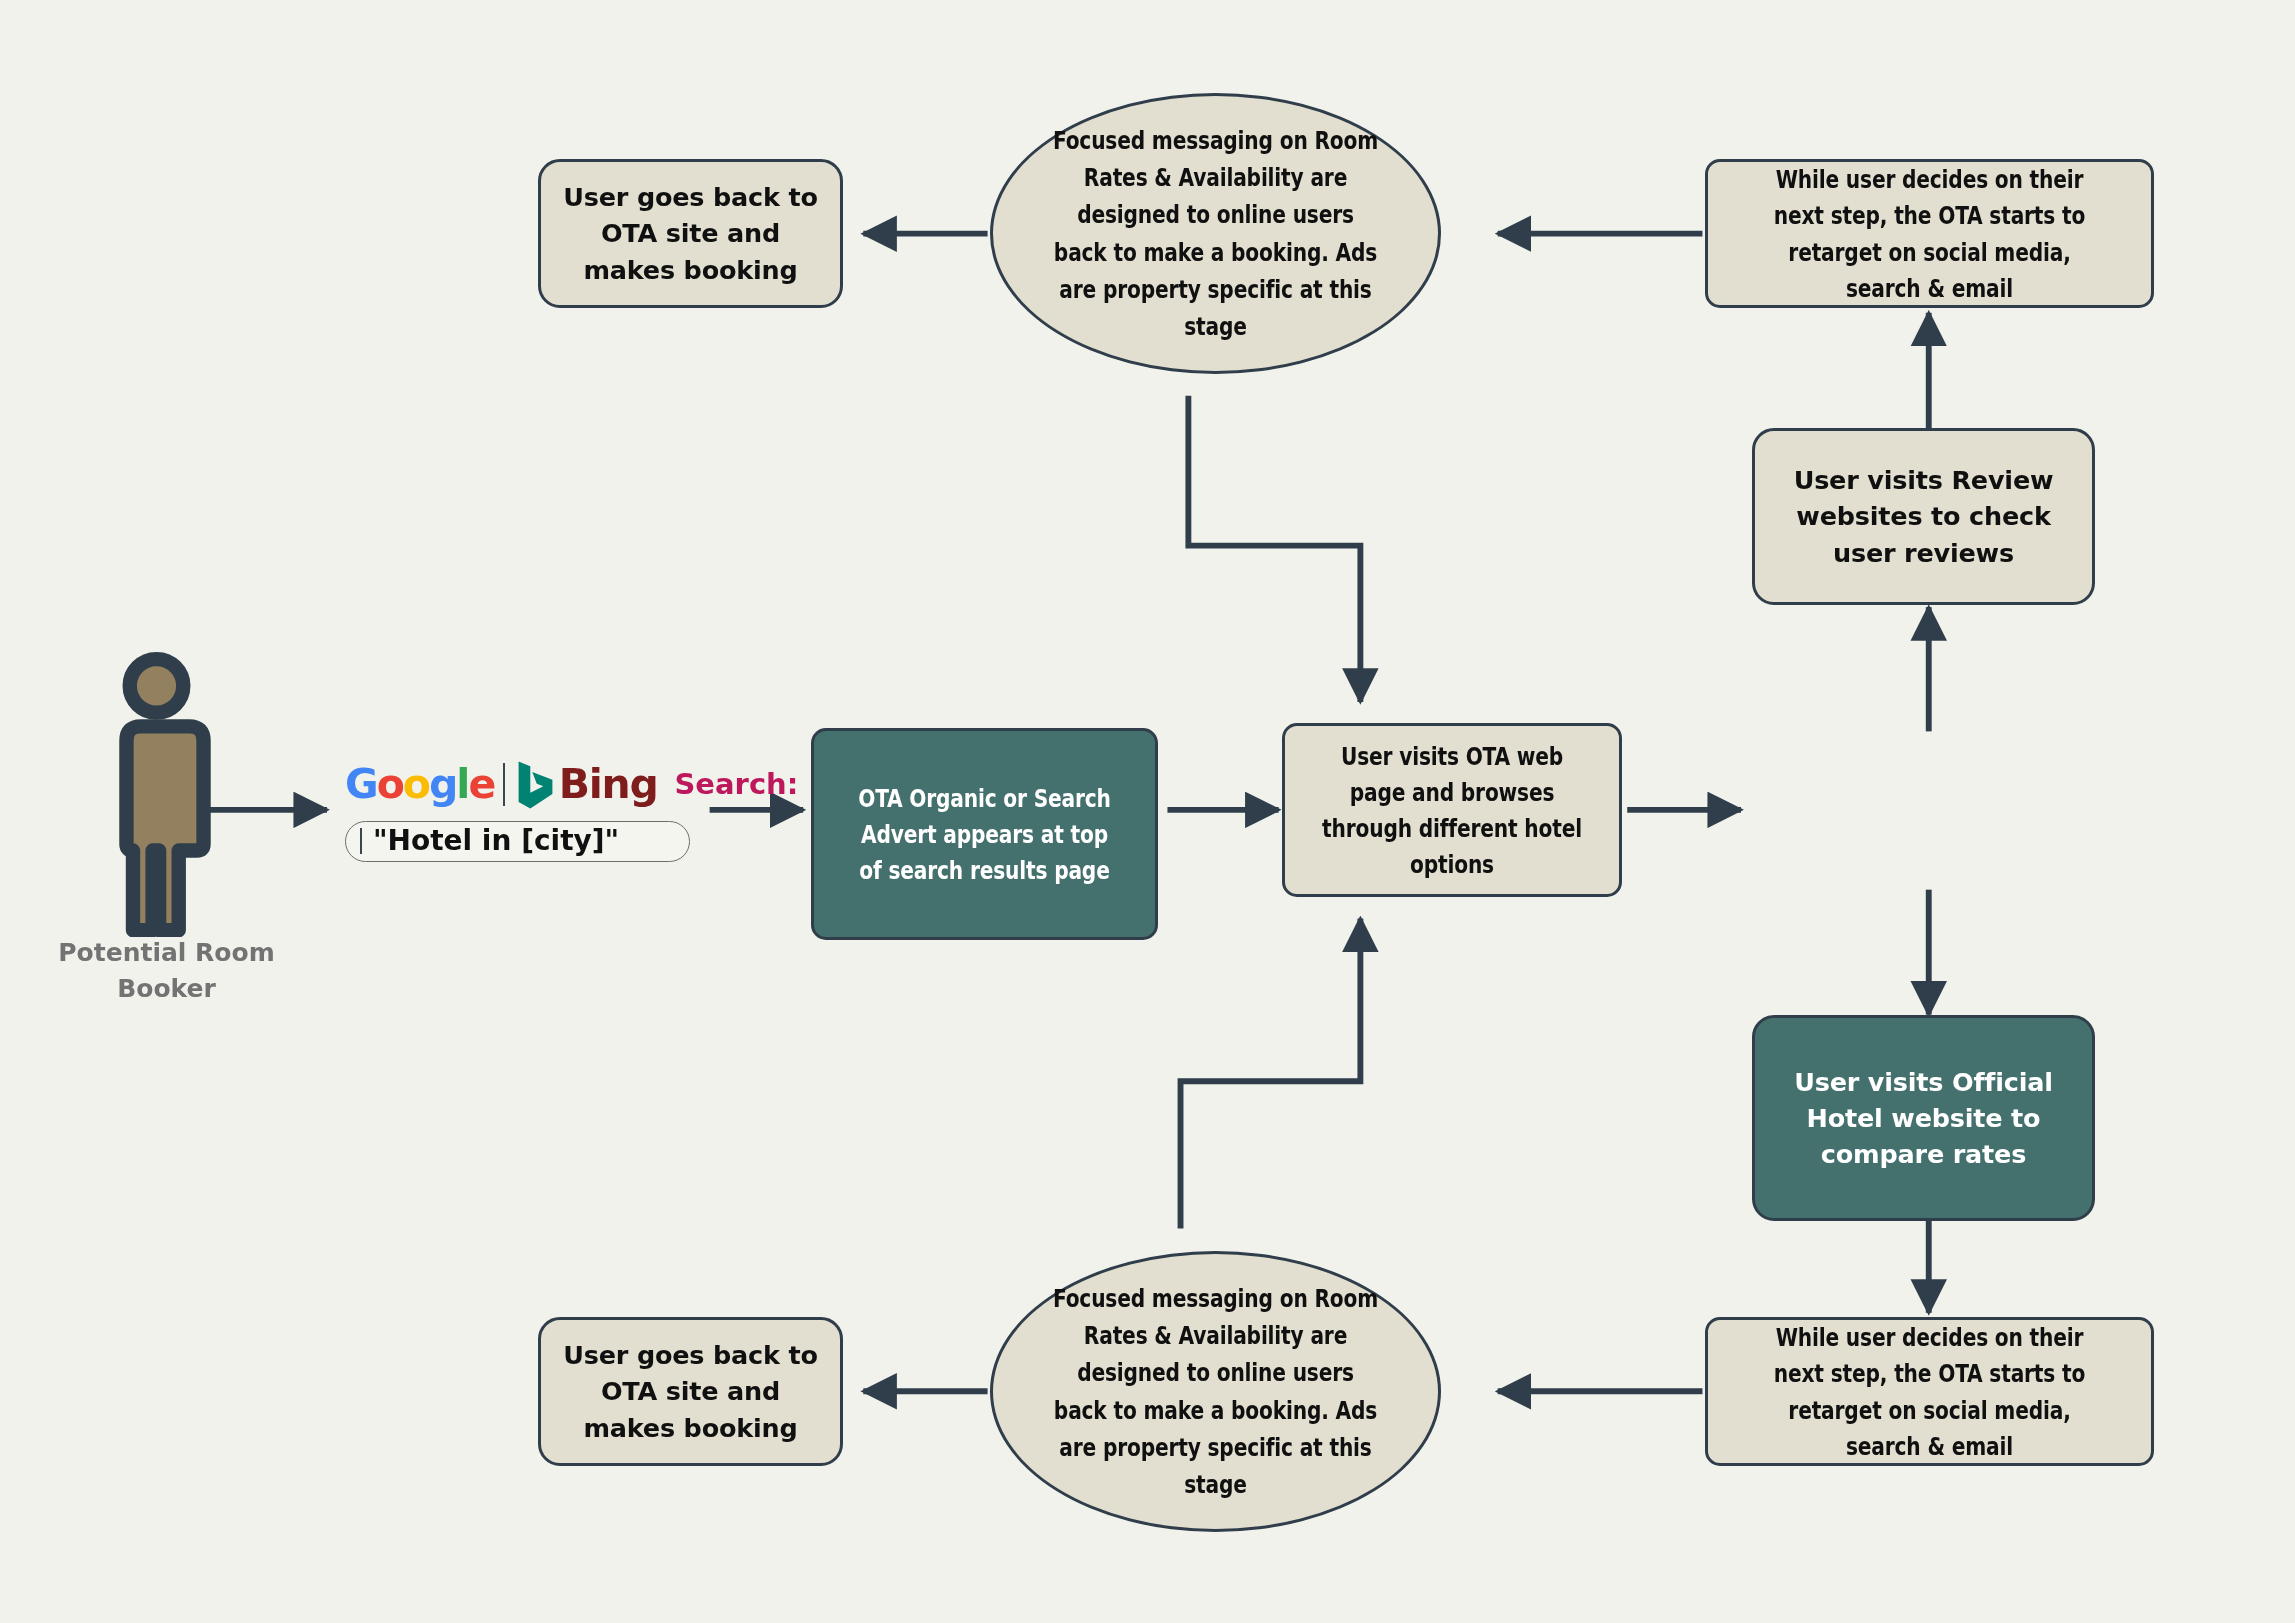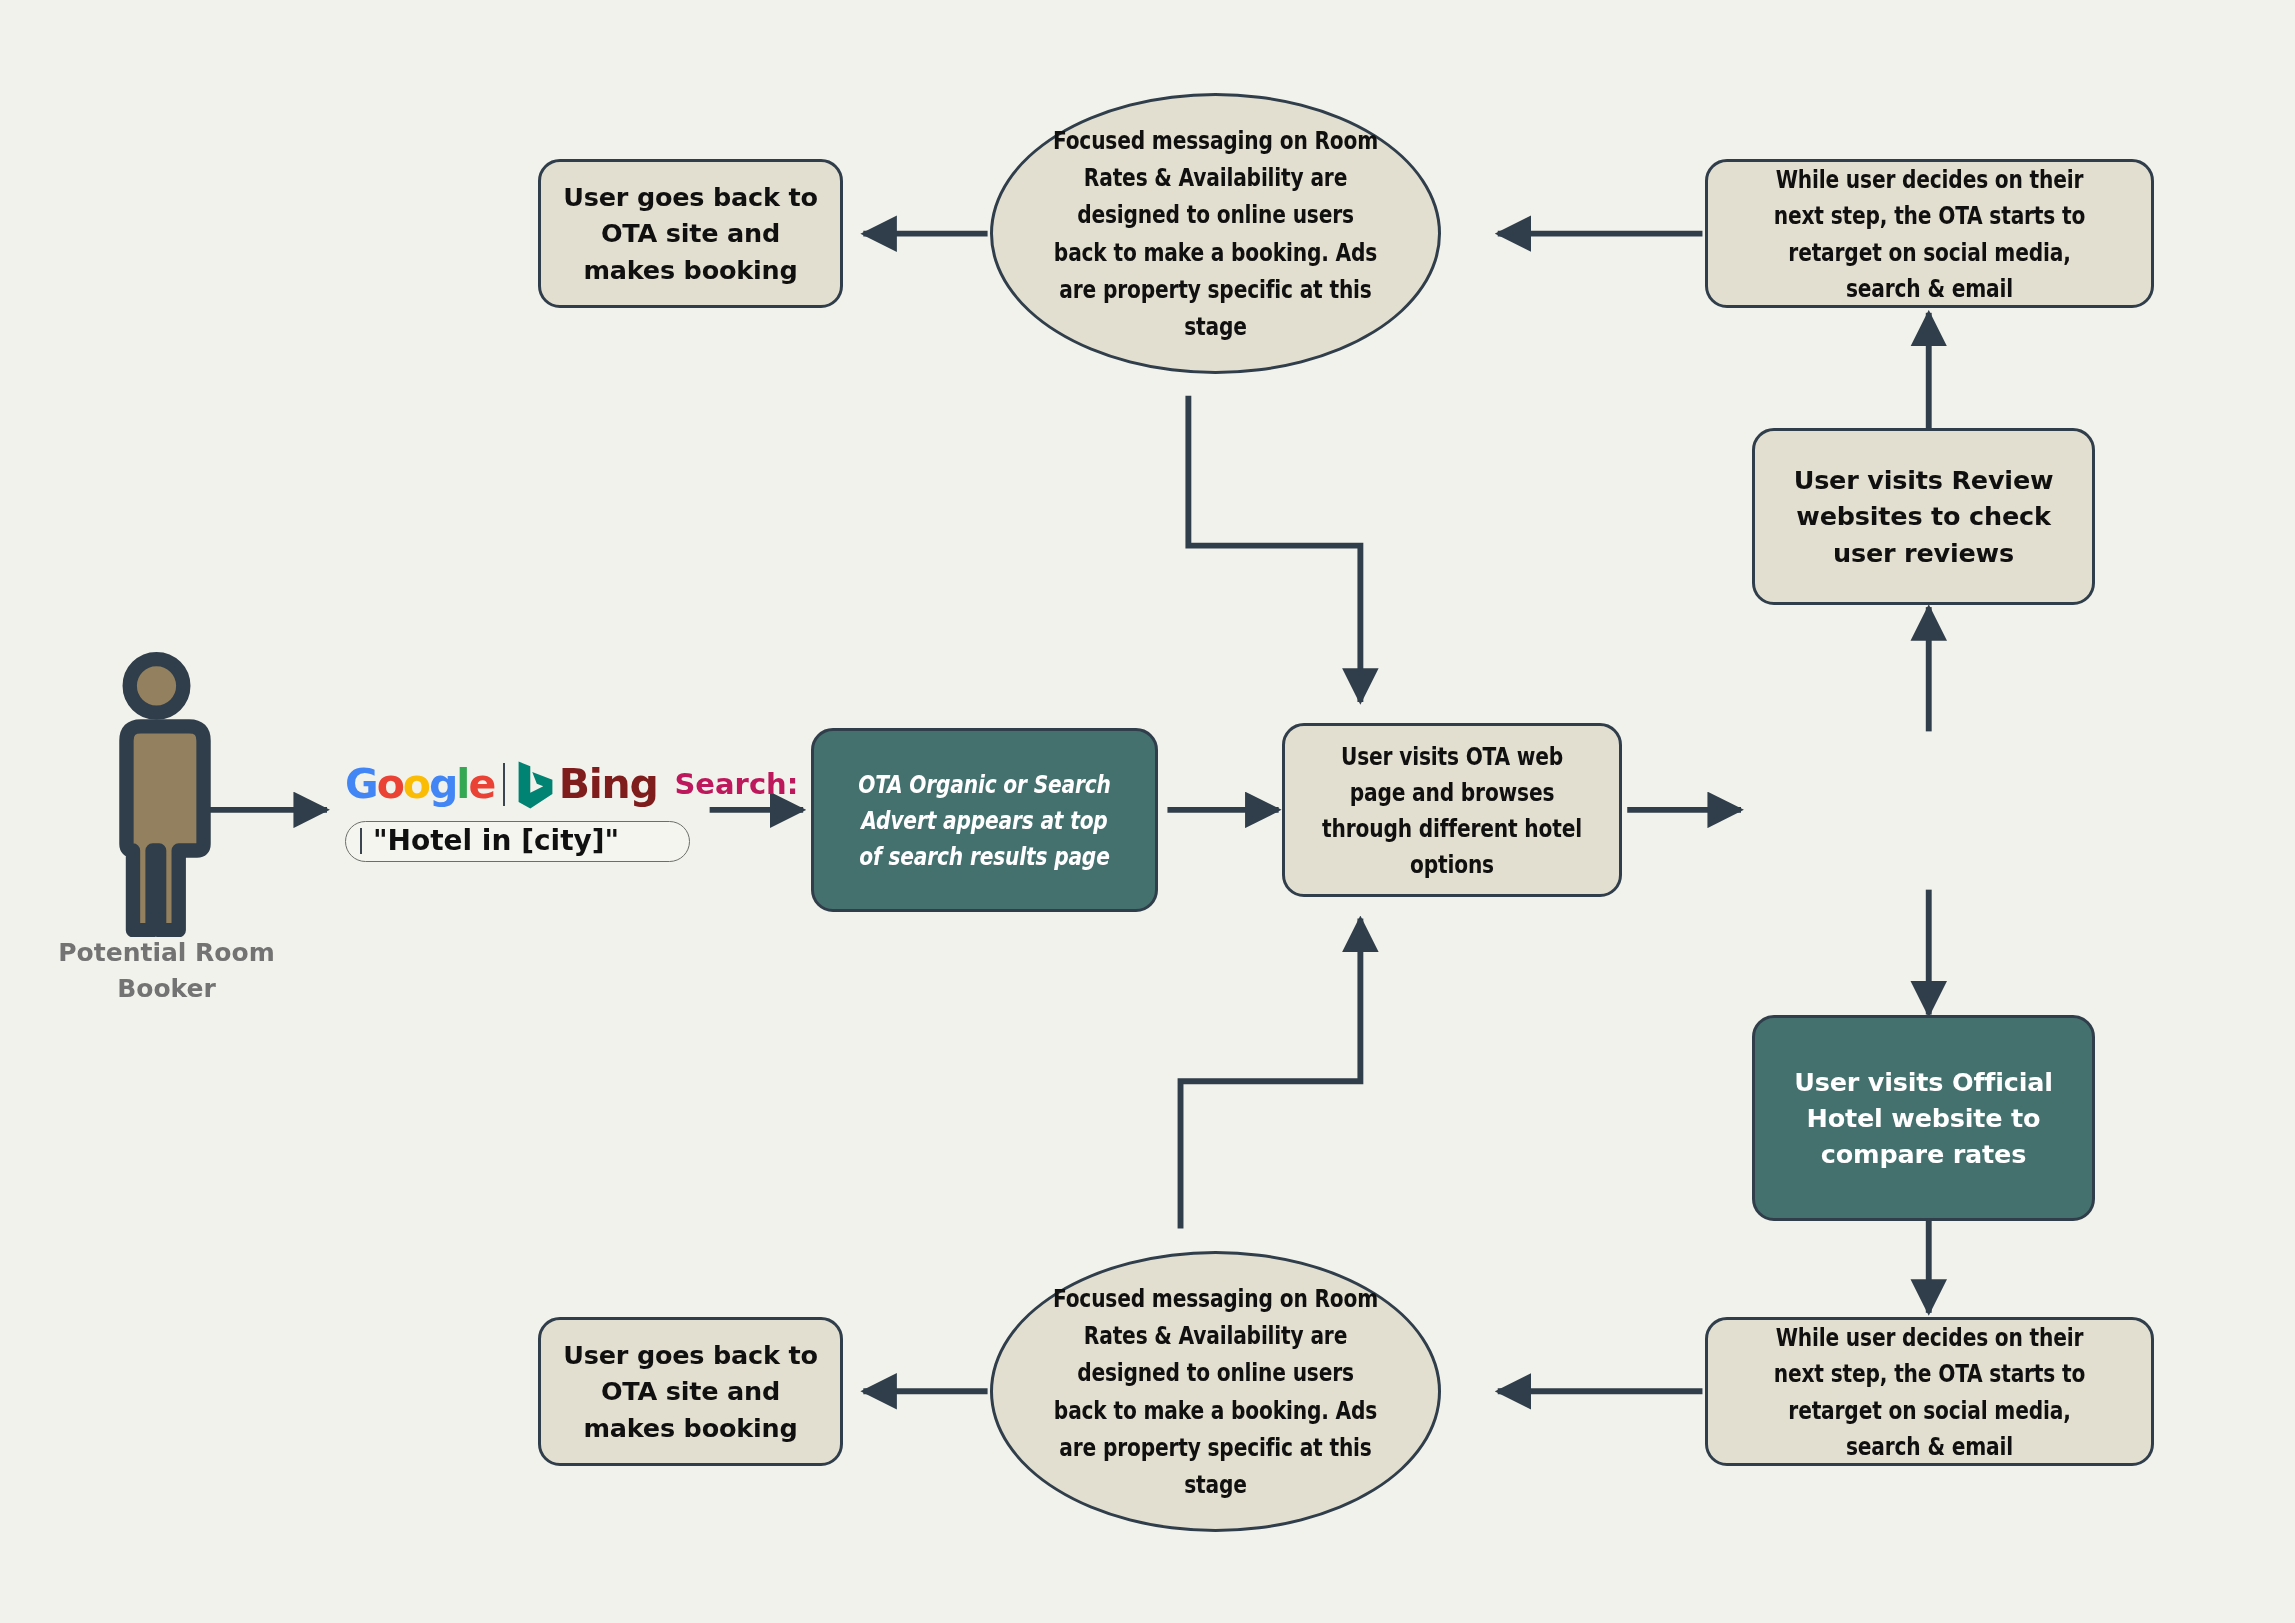--- a/index.html
+++ b/index.html
@@ -55,20 +55,21 @@
   }
   .rect.teal {
     background: #44706e;
     color: #ffffff;
   }
   
   .rect.cond, .ellipse {
     font-family: "Liberation Sans Narrow", "DejaVu Sans Condensed", "Liberation Sans", sans-serif;
     font-stretch: condensed;
     transform-origin: center center;
+    border-radius: 15px;
   }
   .rect.cond .txt, .ellipse .txt {
     display: inline-block;
     transform: scaleX(0.88);
   }
   
   .ellipse {
     border: 3.3px solid #2f3e4a;
     border-radius: 50%;
     background: #e3dfd0;
@@ -243,21 +244,21 @@
   </div>
 
   <div class="node rect cond" style="left:1705px; top:159px; width:449px; height:149px;">
     <span class="txt">While user decides on their next step, the OTA starts to retarget on social media, search &amp; email</span>
   </div>
 
   <div class="node rect" style="left:1752px; top:428px; width:343px; height:177px;">
     <span class="txt">User visits Review websites to check user reviews</span>
   </div>
 
-  <div class="node rect teal cond" style="left:811px; top:728px; width:347px; height:184px;font-style:italic;">
+  <div class="node rect teal cond" style="left:811px; top:728px; width:347px; height:212px;">
     <span class="txt">OTA Organic or Search Advert appears at top of search results page</span>
   </div>
 
   <div class="node rect cond" style="left:1282px; top:723px; width:340px; height:174px;">
     <span class="txt">User visits OTA web page and browses through different hotel options</span>
   </div>
 
 
   <div class="node rect teal" style="left:1752px; top:1015px; width:343px; height:206px;">
     <span class="txt">User visits Official Hotel website to compare rates</span>

